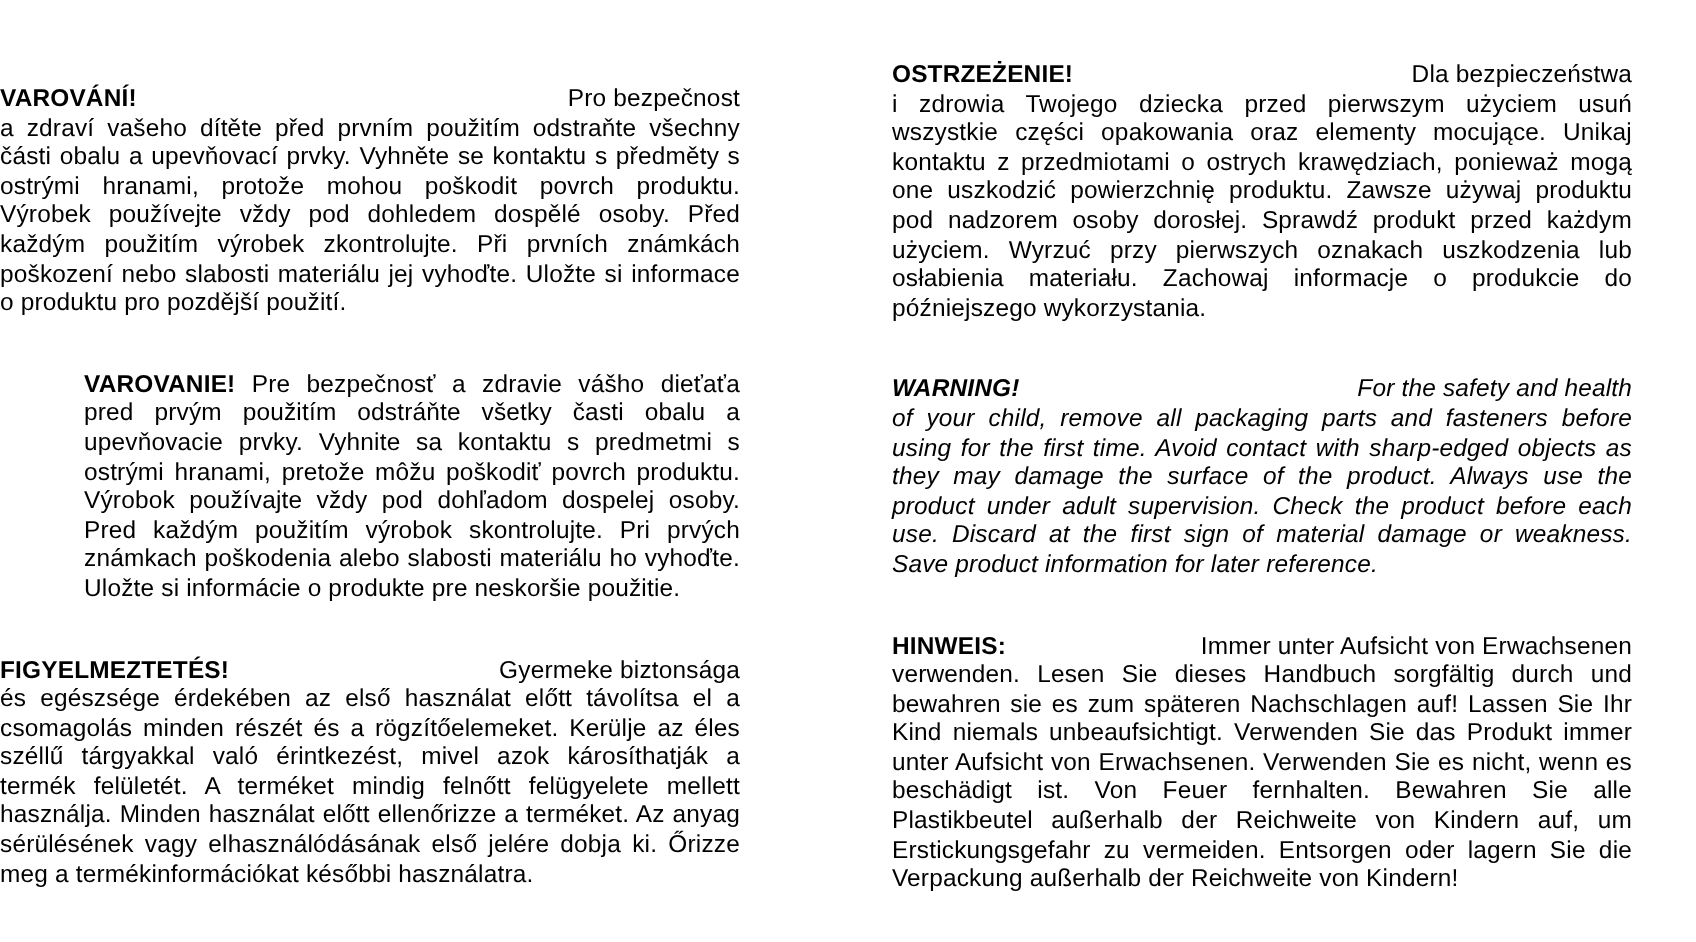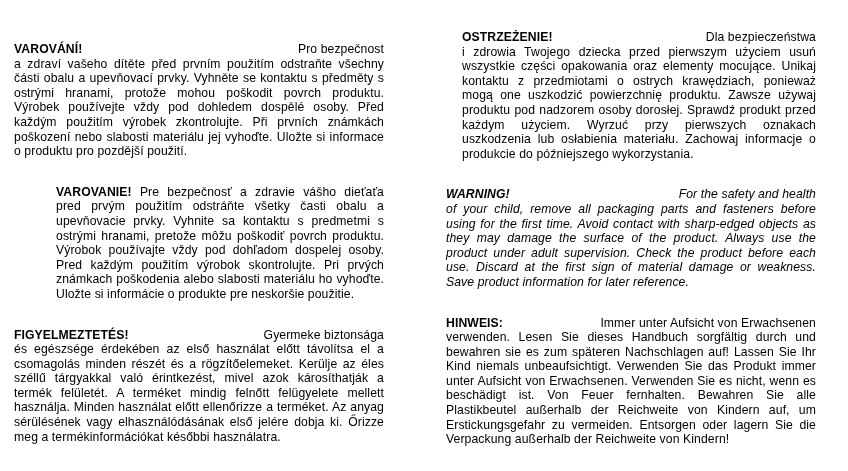--- a/index.html
+++ b/index.html
@@ -18,21 +18,21 @@
     position: relative;
     width: 848px;
     height: 471px;
     box-sizing: border-box;
   }
   .col {
     position: absolute;
     top: 0;
     width: 370px;
   }
-  .col-left { left: 14px; }
+  .col-left { left: 0; }
   .col-right { left: 446px; }
 
   .block {
     margin: 0 0 26px 0;
   }
   .block p {
     margin: 0;
     font-size: 12.2px;
     line-height: 14.6px;
     text-align: justify;
@@ -41,21 +41,21 @@
   }
   
   .lead {
     display: inline;
     font-weight: bold;
   }
 
   .sp-0 { margin-top: 42px; }
   .sp-1 { margin-top: 22px; margin-left: 42px; }
   .sp-2 { margin-top: 20px; }
-  .sp-3 { margin-top: 30px; margin-left: 16px; }
+  .sp-3 { margin-top: 30px; }
   .sp-4 { margin-top: 22px; font-style: italic; }
   .sp-5 { margin-top: 26px; }
 
   .tail {
     float: right;
   }
 </style>
 </head>
 <body>
 

